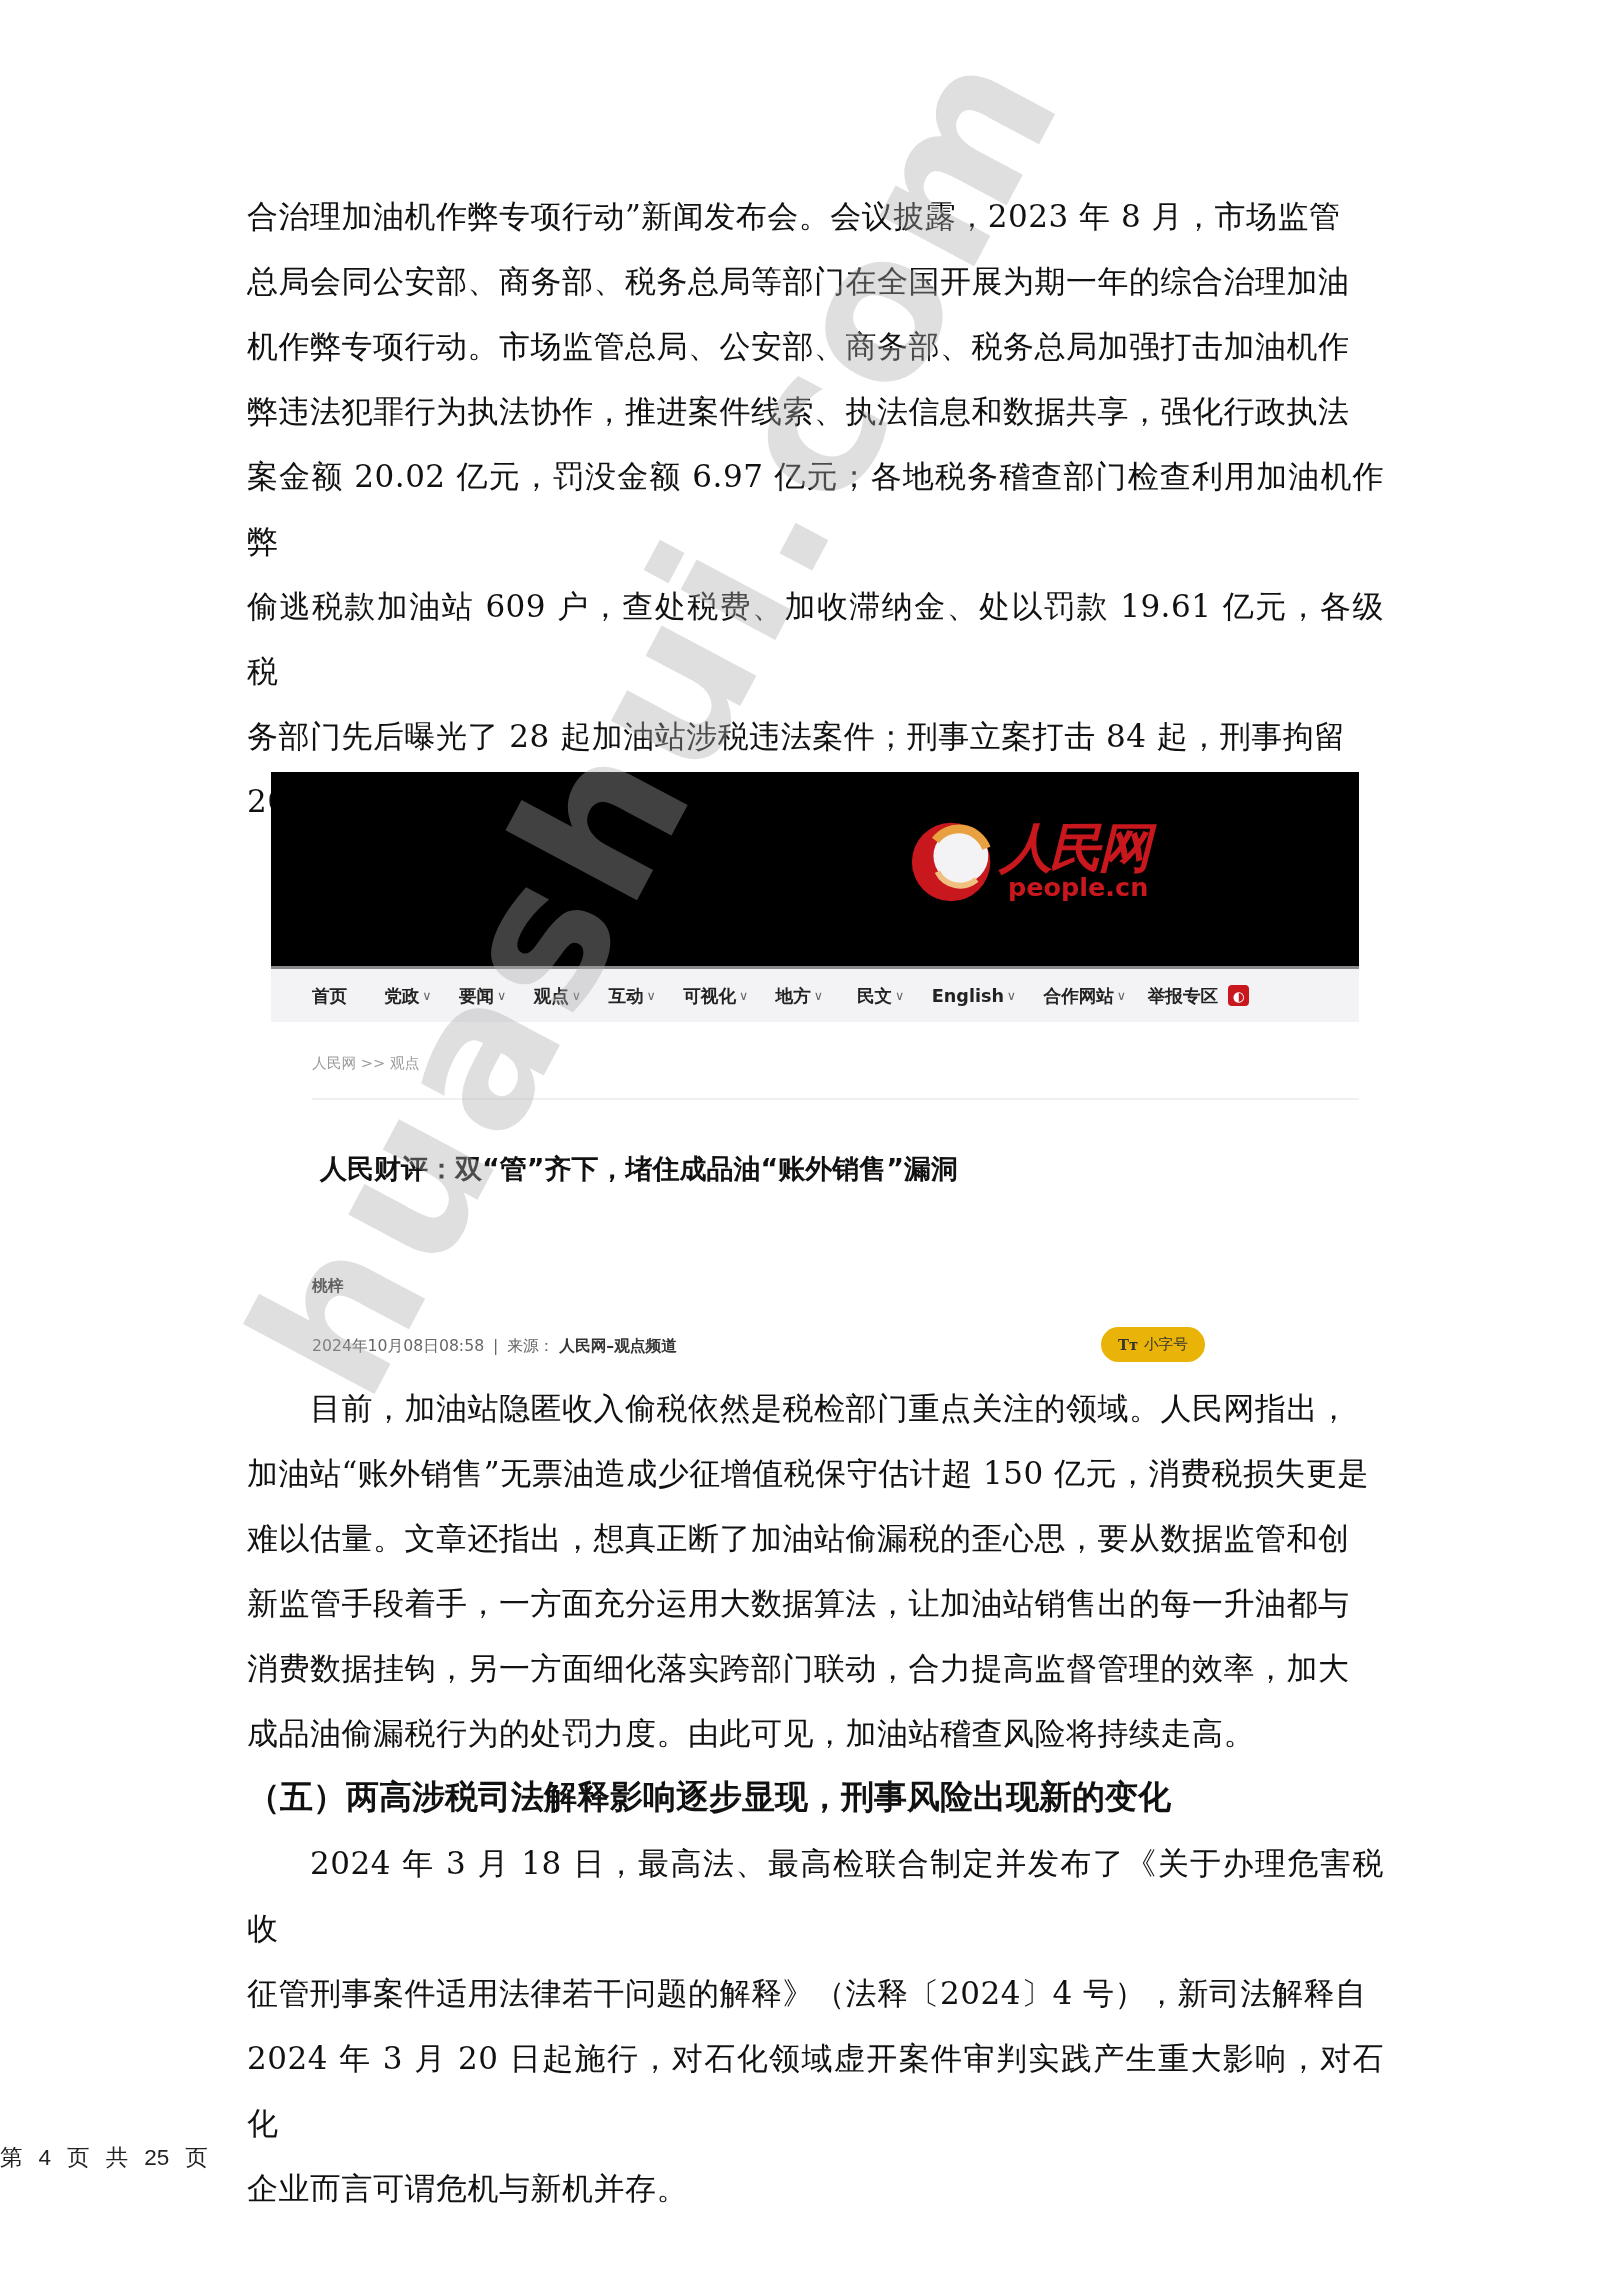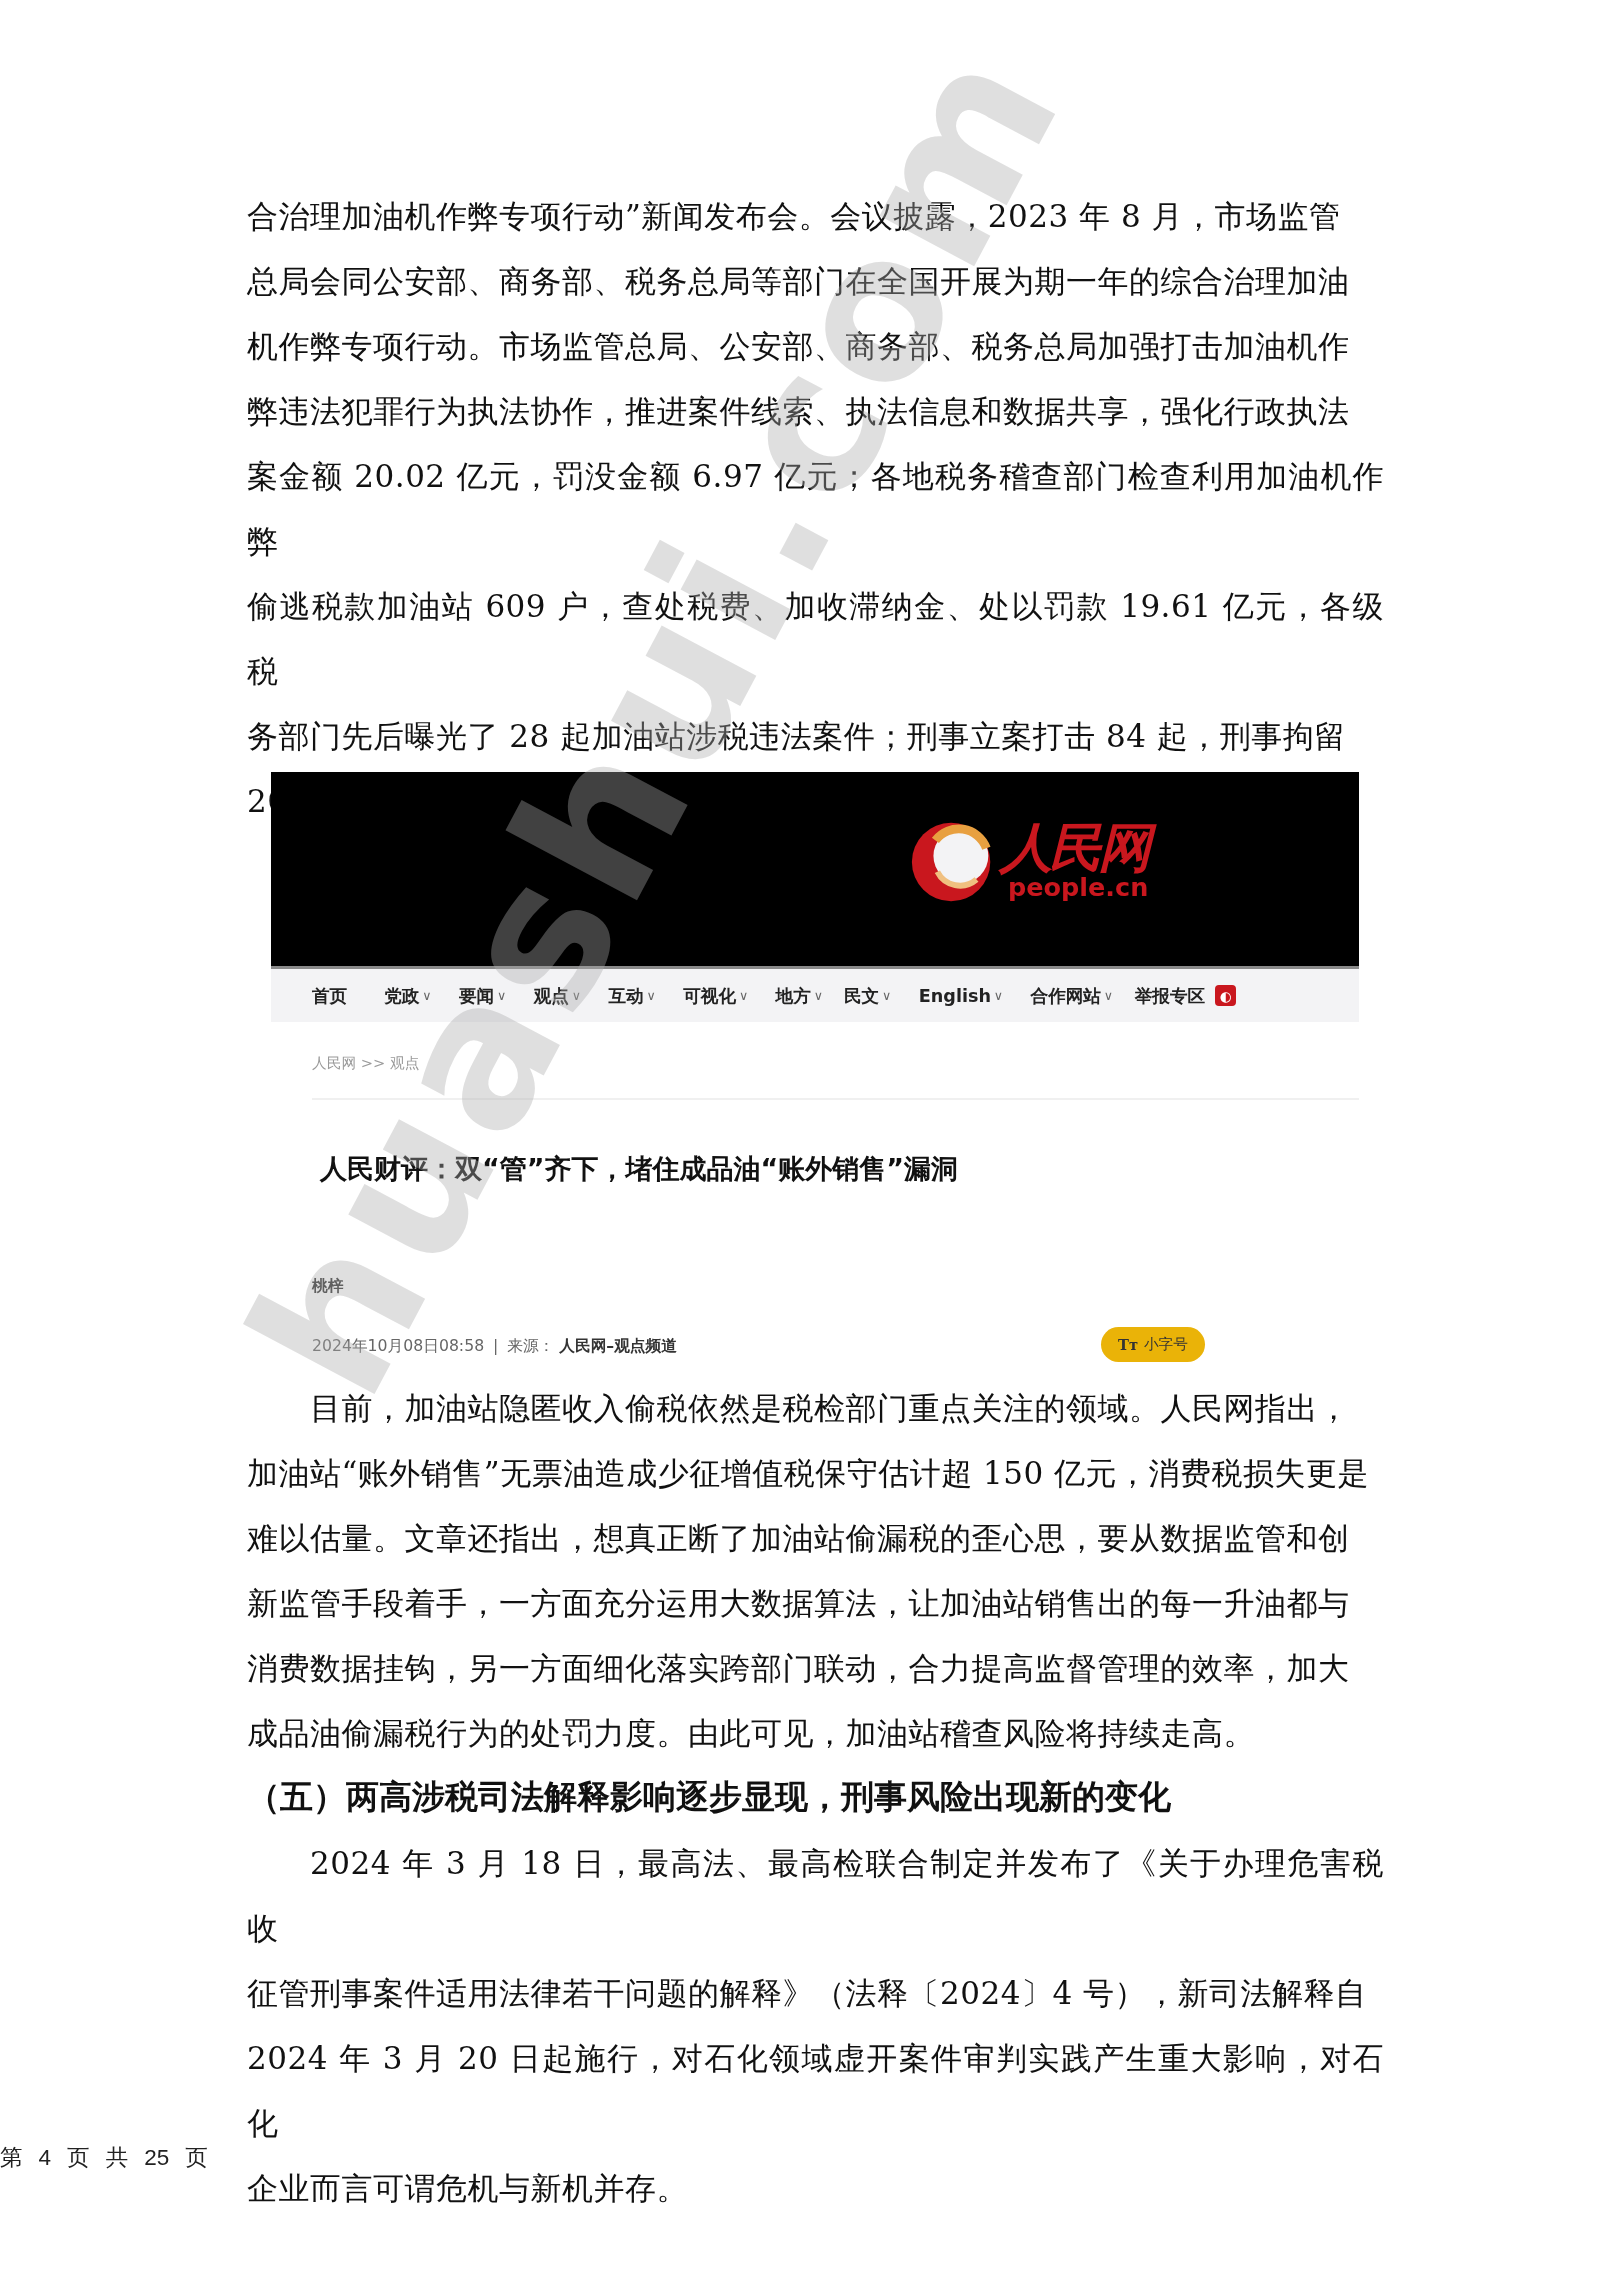--- a/index.html
+++ b/index.html
@@ -100,21 +100,21 @@
           <span class="chev">∨</span>
         </span>
       <span class="nav-item" style="margin-right:27.4px;">
           <span>互动</span>
           <span class="chev">∨</span>
         </span>
       <span class="nav-item" style="margin-right:27.4px;">
           <span>可视化</span>
           <span class="chev">∨</span>
         </span>
-      <span class="nav-item" style="margin-right:21px;">
+      <span class="nav-item" style="margin-right:34px;">
           <span>地方</span>
           <span class="chev">∨</span>
         </span>
       <span class="nav-item" style="margin-right:27.4px;">
           <span>民文</span>
           <span class="chev">∨</span>
         </span>
       <span class="nav-item" style="margin-right:27.4px;">
           <span>English</span>
           <span class="chev">∨</span>

